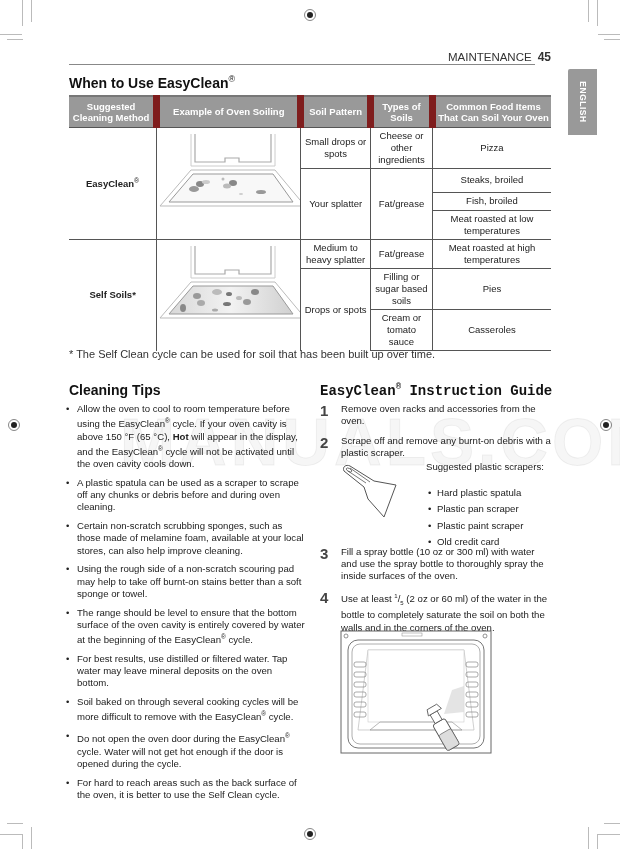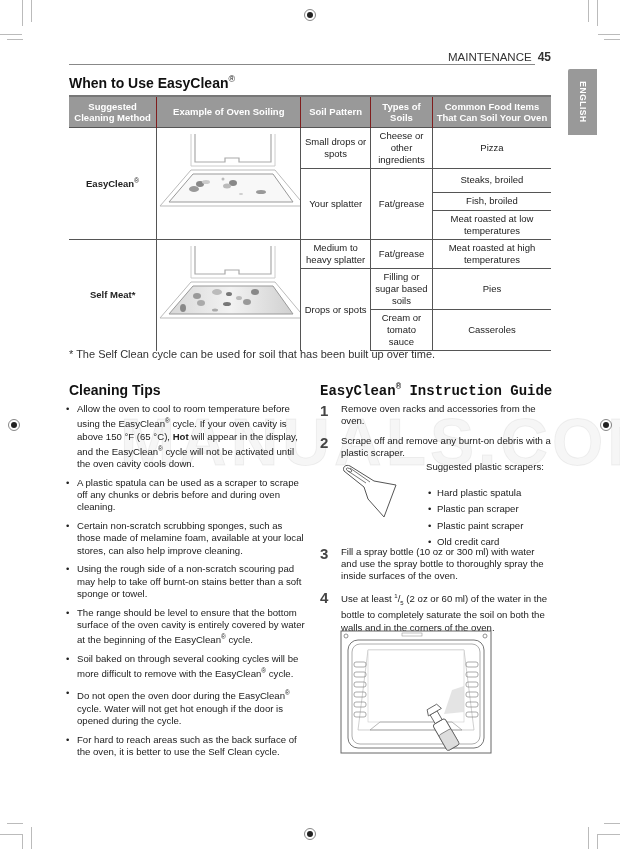--- a/index.html
+++ b/index.html
@@ -14,21 +14,21 @@
   .runhead b { font-weight: bold; margin-left: 6px; font-size: 12px; }
   .runrule { position: absolute; left: 69px; top: 64px; width: 466px; height: 1px; background: #888; }
 
   .langtab { position: absolute; left: 568px; top: 69px; width: 29px; height: 66px; background: #999; border-radius: 2px 0 0 0; }
   .langtab span { position: absolute; left: 50%; top: 50%; transform: translate(-50%,-50%) rotate(90deg); color: #fff; font-size: 8.5px; font-weight: bold; letter-spacing: 0.5px; white-space: nowrap; }
 
   h2 { position: absolute; font-size: 14px; font-weight: bold; color: #111; }
   h2 sup { font-size: 9px; font-weight: normal; }
 
   table.soil { position: absolute; left: 69px; top: 95px; width: 482px; border-collapse: collapse; font-size: 9.5px; color: #222; }
-  table.soil th { background: #999; color: #fff; font-weight: bold; font-size: 9.5px; line-height: 11px; height: 31px; border-left: 1px solid #7f1d1d; text-align: center; padding: 0 2px; }
+  table.soil th { background: #999; color: #fff; font-weight: bold; font-size: 9.5px; line-height: 11px; height: 31px; border-left: 7px solid #7f1d1d; text-align: center; padding: 0 2px; }
   table.soil th:first-child { border-left: none; }
   table.soil thead tr { border-top: 2px solid #777; }
   table.soil td { border-left: 1px solid #555; border-top: 1px solid #555; text-align: center; vertical-align: middle; padding: 1px 2px; line-height: 12px; }
   table.soil td.method { border-left: none; font-weight: bold; font-size: 9.5px; }
   table.soil td.method sup { font-size: 7px; font-weight: normal; }
   table.soil tbody tr:last-child td { border-bottom: 1px solid #555; margin-left: 24px; }
   table.soil td.img { padding: 0; }
 
   .footnote { position: absolute; left: 69px; top: 348px; font-size: 11px; color: #333; }
 
@@ -137,21 +137,21 @@
       <td>Steaks, broiled</td>
     </tr>
     <tr style="height:18px;">
       <td>Fish, broiled</td>
     </tr>
     <tr style="height:29px;">
       <td>Meat roasted at low temperatures</td>
     </tr>
 
     <tr style="height:29px;">
-      <td class="method" rowspan="3">Self Meat*</td>
+      <td class="method" rowspan="3">Self Soils*</td>
       <td class="img" rowspan="3">
         <svg width="143" height="108" viewBox="0 0 143 108">
           <defs>
             <linearGradient id="g2" x1="0" x2="1">
                 <stop offset="0" stop-color="#d8d8d8"></stop>
                 <stop offset="0.5" stop-color="#f2f2f2"></stop>
                 <stop offset="1" stop-color="#d0d0d0"></stop>
               </linearGradient>
           </defs>
           <path d="M38 6 V34 H68 V30 H82 V34 H114 V6" fill="none" stroke="#aaa" stroke-width="1.2"></path>
@@ -190,20 +190,21 @@
 <div class="footnote">* The Self Clean cycle can be used for soil that has been built up over time.</div>
 
 <h2 style="left:69px;top:382px;">Cleaning Tips</h2>
 <div class="col" style="left:66px;top:403px;width:240px;">
   <ul>
     <li><span>Allow the oven to cool to room temperature before using the EasyClean</span><sup>®</sup><span> cycle. If your oven cavity is above 150 °F (65 °C), </span><b>Hot</b><span> will appear in the display, and the EasyClean</span><sup>®</sup><span> cycle will not be activated until the oven cavity cools down.</span></li>
     <li>A plastic spatula can be used as a scraper to scrape off any chunks or debris before and during oven cleaning.</li>
     <li>Certain non-scratch scrubbing sponges, such as those made of melamine foam, available at your local stores, can also help improve cleaning.</li>
     <li>Using the rough side of a non-scratch scouring pad may help to take off burnt-on stains better than a soft sponge or towel.</li>
     <li><span>The range should be level to ensure that the bottom surface of the oven cavity is entirely covered by water at the beginning of the EasyClean</span><sup>®</sup><span> cycle.</span></li>
+    <li>For best results, use distilled or filtered water. Tap water may leave mineral deposits on the oven bottom.</li>
     <li><span>Soil baked on through several cooking cycles will be more difficult to remove with the EasyClean</span><sup>®</sup><span> cycle.</span></li>
     <li><span>Do not open the oven door during the EasyClean</span><sup>®</sup><span> cycle. Water will not get hot enough if the door is opened during the cycle.</span></li>
     <li>For hard to reach areas such as the back surface of the oven, it is better to use the Self Clean cycle.</li>
   </ul>
 </div>
 
 <h2 style="left:320px;top:382px;font-family:Liberation Mono, monospace;">
   <span>EasyClean</span><sup>®</sup><span> Instruction Guide</span>
 </h2>
 

